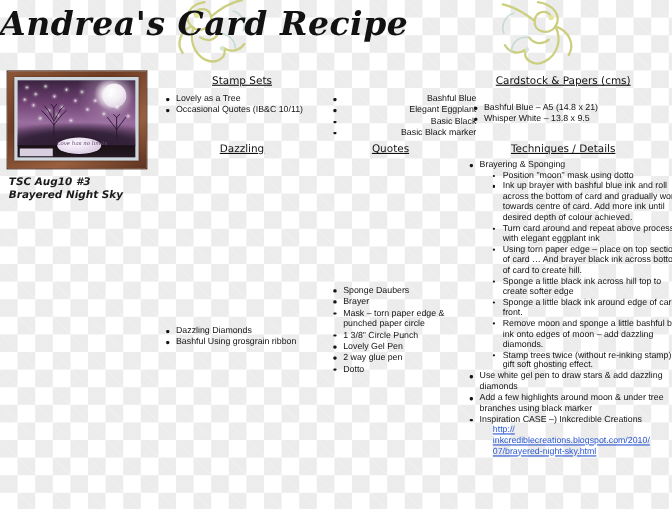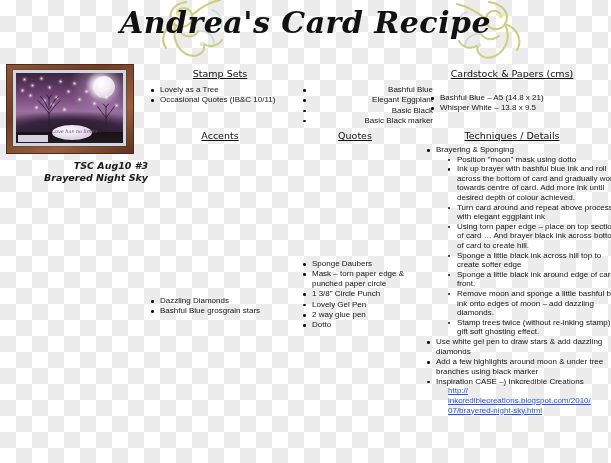--- a/index.html
+++ b/index.html
@@ -32,21 +32,21 @@
   #title-band {
     position: absolute;
     left: 0; top: 0;
     width: 611px;
     height: 62px;
   }
   #title-text {
     position: absolute;
     left: 0; top: 5px;
     width: 611px;
-    text-align: center;
+    text-align: left;
     font-family: "DejaVu Serif", serif;
     font-style: italic;
     font-weight: bold;
     font-size: 30px;
     color: #121212;
     letter-spacing: 0.5px;
     white-space: nowrap;
   }
   .flourish {
     position: absolute;
@@ -151,21 +151,21 @@
     color: #6a4e78;
     white-space: nowrap;
   }
 
   
   #photo-caption {
     position: absolute;
     left: 8px;
     top: 160px;
     width: 140px;
-    text-align: right;
+    text-align: left;
     font-family: "DejaVu Sans", sans-serif;
     font-style: italic;
     font-weight: bold;
     font-size: 9.5px;
     line-height: 12px;
     color: #1b1b1b;
   }
 
   
   .col-head {
@@ -352,36 +352,37 @@
     <div>TSC  Aug10 #3</div>
     <div>Brayered Night Sky</div>
   </div>
 
   <div class="col-head" id="head-stamp-sets">Stamp Sets</div>
   <ul class="items" id="list-stamp-sets">
     <li>Lovely as a Tree</li>
     <li>Occasional Quotes (IB&amp;C 10/11)</li>
   </ul>
 
-  <div class="col-head" id="head-accents">Accents</div>
+  <div class="col-head" id="head-accents">Dazzling</div>
   <ul class="items" id="list-accents">
     <li>Dazzling Diamonds</li>
-    <li>Bashful Blue grosgrain stars</li>
+    <li>Bashful Using grosgrain ribbon</li>
   </ul>
 
   <ul class="items" id="list-inks">
     <li>Bashful Blue</li>
     <li>Elegant Eggplant</li>
     <li>Basic Black</li>
     <li>Basic Black marker</li>
   </ul>
 
   <div class="col-head" id="head-tools">Quotes</div>
   <ul class="items" id="list-tools">
     <li>Sponge Daubers</li>
+    <li>Brayer</li>
     <li>Mask – torn paper edge &amp; punched paper circle</li>
     <li>1 3/8" Circle Punch</li>
     <li>Lovely Gel Pen</li>
     <li>2 way glue pen</li>
     <li>Dotto</li>
   </ul>
 
   <div class="col-head" id="head-cardstock">Cardstock &amp; Papers (cms)</div>
   <ul class="items" id="list-cardstock">
     <li>Bashful Blue – A5  (14.8 x 21)</li>

